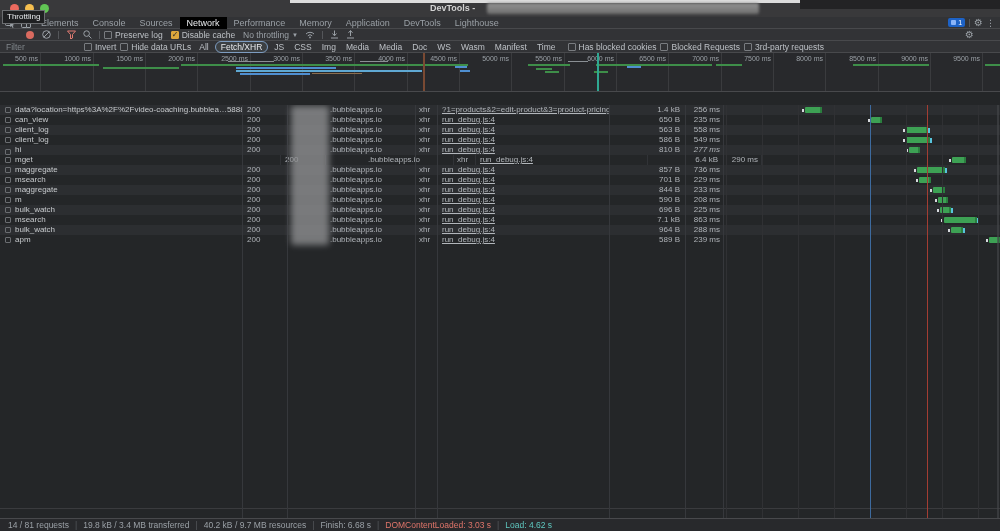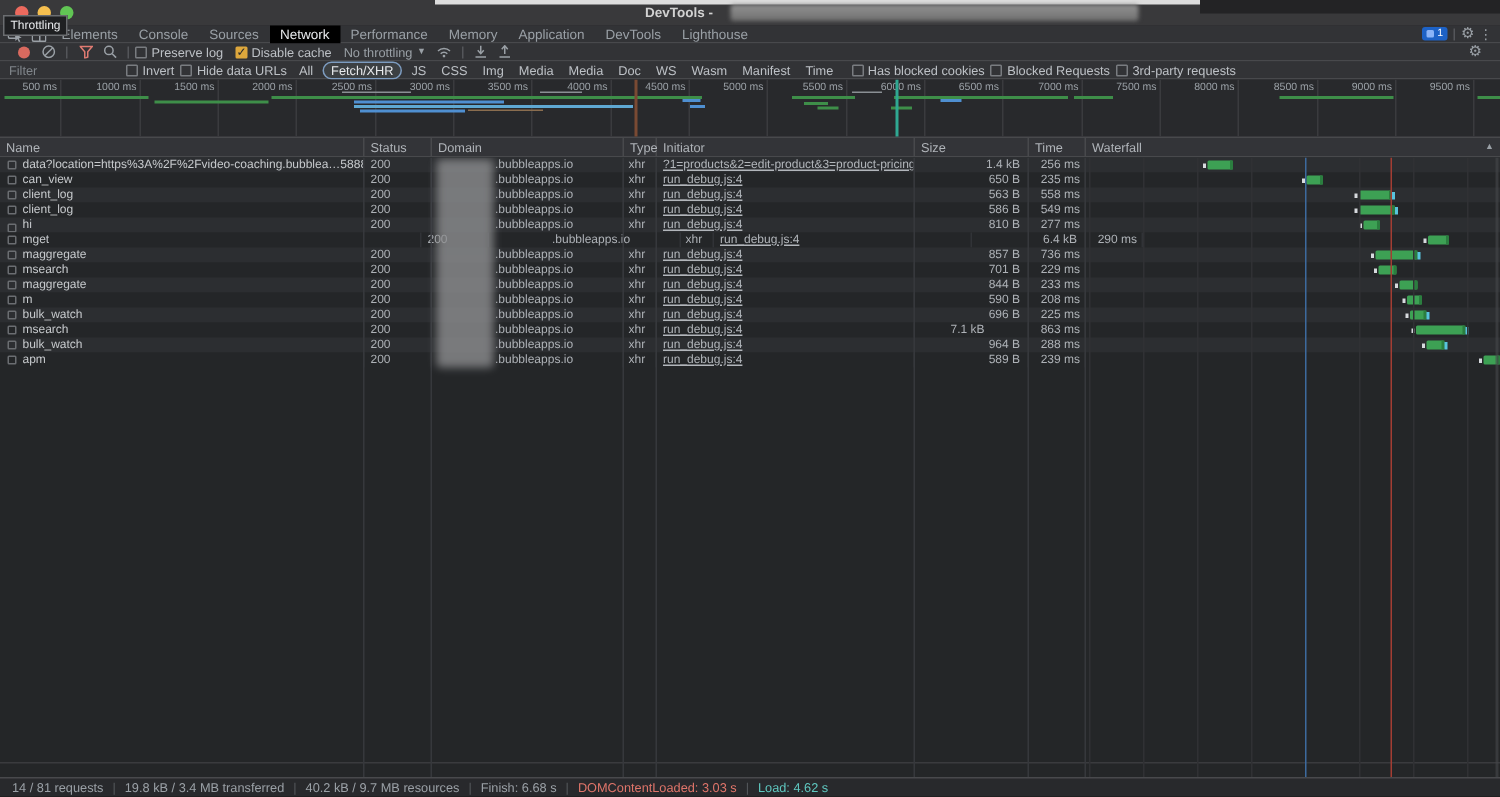--- a/index.html
+++ b/index.html
@@ -13,21 +13,21 @@
   #title-text{position:absolute;left:430px;top:3px;font-size:9px;font-weight:bold;color:#d2d2d2;}
   #title-blob{position:absolute;left:487px;top:3px;width:272px;height:11px;border-radius:2px;
       background:linear-gradient(180deg,#929292,#6f6f6f);filter:blur(1.5px);}
   #title-white{position:absolute;left:290px;top:0;width:510px;height:2.5px;background:#ececec;opacity:.92;}
   #title-darkstrip{position:absolute;left:800px;top:0;width:200px;height:9px;background:#232325;}
   #throttling-tip{position:absolute;left:2px;top:10px;z-index:50;background:#1f2022;border:1px solid #6b6d70;
       color:#e8eaed;font-size:8px;padding:1px 4px 2px 4px;white-space:nowrap;}
   
   .bar{left:0;width:1000px;background:#323336;border-bottom:1px solid #48494c;display:flex;align-items:center;box-sizing:border-box;}
   #tabsbar{top:17px;height:12px;padding:0 2px;}
-  #toolbar{top:29px;height:12px;padding:0 8px;}
+  #toolbar{top:29px;height:12px;padding:0 22px;}
   #filterbar{top:41px;height:12px;padding:0 6px;gap:4px;}
   .tab{height:12px;display:flex;align-items:center;padding:0 7px;font-size:9px;color:#9aa0a6;cursor:default;}
   .tab.selected{background:#000;color:#e8eaed;}
   .tb-icon{display:flex;align-items:center;justify-content:center;width:12px;height:12px;margin:0 2px;}
   .divider{width:1px;height:8px;background:#54565a;margin:0 4px;}
   .spacer{flex:1;}
   .cb{display:inline-block;width:8px;height:8px;border:1px solid #797c80;border-radius:1px;box-sizing:border-box;margin-right:3px;flex:none;}
   .cb.checked{background:#dda73c;border-color:#dda73c;position:relative;}
   .cb.checked::after{content:"✓";position:absolute;left:0px;top:-2px;font-size:8px;color:#2b2b2b;font-weight:bold;}
   .tb-label{font-size:8.5px;color:#bdc1c6;display:flex;align-items:center;white-space:nowrap;}
@@ -289,30 +289,20 @@
       <div class="ov-seg" style="left: 596px; top: 11px; width: 116px; height: 2px; background: rgb(62, 142, 73);"></div>
       <div class="ov-seg" style="left: 594px; top: 18px; width: 14px; height: 2px; background: rgb(62, 142, 73);"></div>
       <div class="ov-seg" style="left: 627px; top: 13px; width: 14px; height: 2px; background: rgb(79, 143, 209);"></div>
       <div class="ov-seg" style="left: 716px; top: 11px; width: 26px; height: 2px; background: rgb(62, 142, 73);"></div>
       <div class="ov-seg" style="left: 853px; top: 11px; width: 76px; height: 2px; background: rgb(62, 142, 73);"></div>
       <div class="ov-seg" style="left: 985px; top: 11px; width: 15px; height: 2px; background: rgb(62, 142, 73);"></div>
       <div class="ov-vline" style="left: 423px; background: rgb(122, 74, 51);"></div>
       <div class="ov-vline" style="left: 597px; background: rgb(47, 168, 146);"></div>
     </div>
 
-  <div id="grid-header" class="abs">
-      <div class="hcell" style="width: 243px;">Name</div>
-      <div class="hcell" style="width: 45px;">Status</div>
-      <div class="hcell" style="width: 128px;">Domain</div>
-      <div class="hcell" style="width: 22px;">Type</div>
-      <div class="hcell" style="width: 172px;">Initiator</div>
-      <div class="hcell" style="width: 76px;">Size</div>
-      <div class="hcell" style="width: 38px;">Time</div>
-      <div class="hcell" style="width: 276px; border-right: none;">Waterfall<div class="sort-arrow">▲</div></div>
-    </div>
 
   <div id="grid-body" class="abs">
     <div id="rows-container">
         <div class="row odd">
           <div class="cell name" style="width: 243px; padding-left: 0px;">
             <div class="rowcb"></div>
             <span>data?location=https%3A%2F%2Fvideo-coaching.bubblea…5888439991x7594205162…</span>
           </div>
           <div class="cell" style="width: 45px;">200</div>
           <div class="cell" style="width: 128px; padding-left: 42px;">.bubbleapps.io</div>
@@ -390,21 +380,21 @@
         <div class="row odd">
           <div class="cell name" style="width: 243px; padding-left: 0px; align-items: flex-end;">
             <div class="rowcb"></div>
             <span>hi</span>
           </div>
           <div class="cell" style="width: 45px;">200</div>
           <div class="cell" style="width: 128px; padding-left: 42px;">.bubbleapps.io</div>
           <div class="cell" style="width: 22px; padding-left: 3px;">xhr</div>
           <div class="cell" style="width: 172px;"><span class="link">run_debug.js:4</span></div>
           <div class="cell right" style="width: 76px;">810 B</div>
-          <div class="cell right" style="width: 38px; padding-right: 3px;">277 ms</div>
+          <div class="cell right" style="width: 38px; padding-right: 3px; font-style: italic;">277 ms</div>
           <div class="cell wf-cell" style="width: 276px; padding-left: 0px;">
             <div class="wf-bar" style="left: 185px; width: 11px;">
               <div class="wf-tick"></div>
               <div class="wf-body" style="width: 11px;"></div>
               <div class="wf-cap" style="left: 9px;"></div>
             </div>
           </div>
         </div>
         <div class="row even">
           <div class="cell name" style="width: 281px; padding-left: 0px;">
@@ -524,21 +514,21 @@
         </div>
         <div class="row even">
           <div class="cell name" style="width: 243px; padding-left: 0px;">
             <div class="rowcb"></div>
             <span>msearch</span>
           </div>
           <div class="cell" style="width: 45px;">200</div>
           <div class="cell" style="width: 128px; padding-left: 42px;">.bubbleapps.io</div>
           <div class="cell" style="width: 22px; padding-left: 3px;">xhr</div>
           <div class="cell" style="width: 172px;"><span class="link">run_debug.js:4</span></div>
-          <div class="cell right" style="width: 76px; text-align: center;">7.1 kB</div>
+          <div class="cell right" style="width: 76px;">7.1 kB</div>
           <div class="cell right" style="width: 38px; padding-right: 3px;">863 ms</div>
           <div class="cell wf-cell" style="width: 276px; padding-left: 0px;">
             <div class="wf-bar" style="left: 220px; width: 33px;">
               <div class="wf-tick"></div>
               <div class="wf-body" style="width: 33px;"></div>
               <div class="wf-cap" style="left: 31px;"></div>
               <div class="wf-tip" style="left: 33px;"></div>
             </div>
           </div>
         </div>

